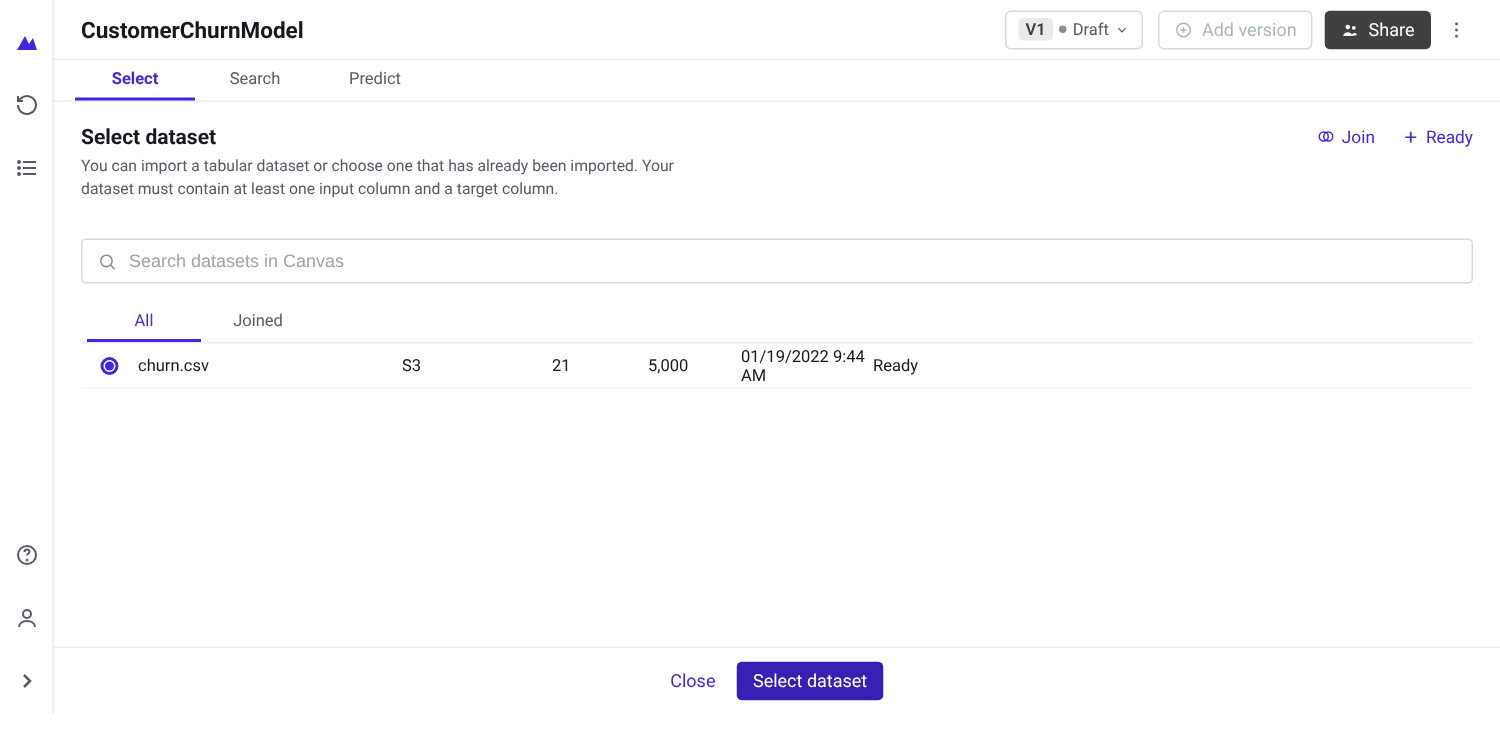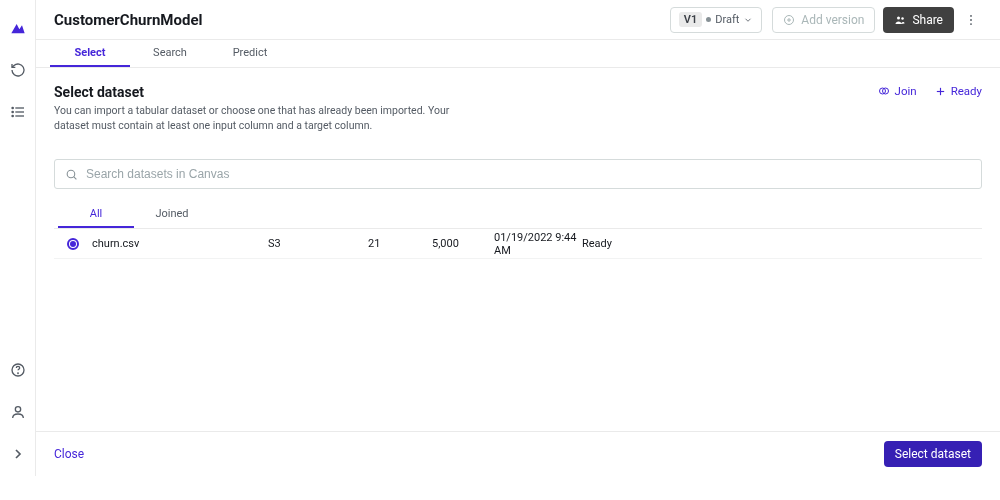--- a/index.html
+++ b/index.html
@@ -42,21 +42,21 @@
 .col-radio { width: 38px; display:flex; justify-content:center; }
 .col-name { flex: 0 0 176px; }
 .col-source { flex: 0 0 100px; }
 .col-cols { flex: 0 0 64px; }
 .col-rows { flex: 0 0 62px; }
 .col-created { flex: 0 0 88px; }
 .col-status { flex: 0 0 80px; }
 .trow { display: flex; align-items: center; height: 30px; font-size: 11px; color: #16191f; border-bottom: 1px solid #f2f3f3; }
 .radio { width: 12px; height: 12px; border-radius: 50%; border: 2px solid #4526d9; display: inline-flex; align-items: center; justify-content: center; cursor: pointer; }
 .radio .inner { width: 6px; height: 6px; border-radius: 50%; background: #4526d9; }
-.footer { border-top: 1px solid #eaeaea; padding: 9px 18px; display: flex; justify-content: space-between; gap: 14px; align-items: center; }
+.footer { border-top: 1px solid #eaeaea; padding: 9px 18px; display: flex; justify-content: center; gap: 14px; align-items: center; }
 .close-link { color: #4526d9; font-size: 12px; cursor: pointer; }
 </style>
 </head>
 <body>
 
 <div class="app">
   <div class="sidebar">
     <div class="sbicon">
       <svg viewBox="0 0 24 24" fill="#4526d9">
           <path d="M2 20 L10 6 L14 14 L18 8 L22 20 Z"></path>

